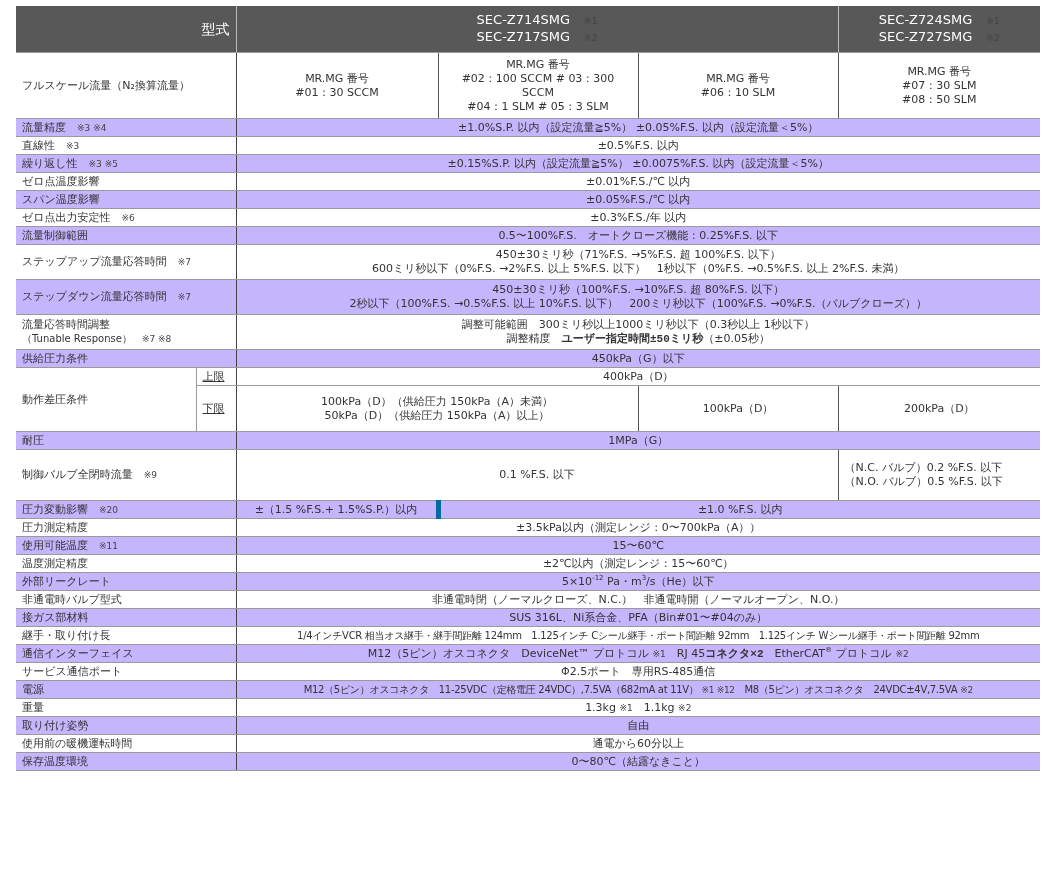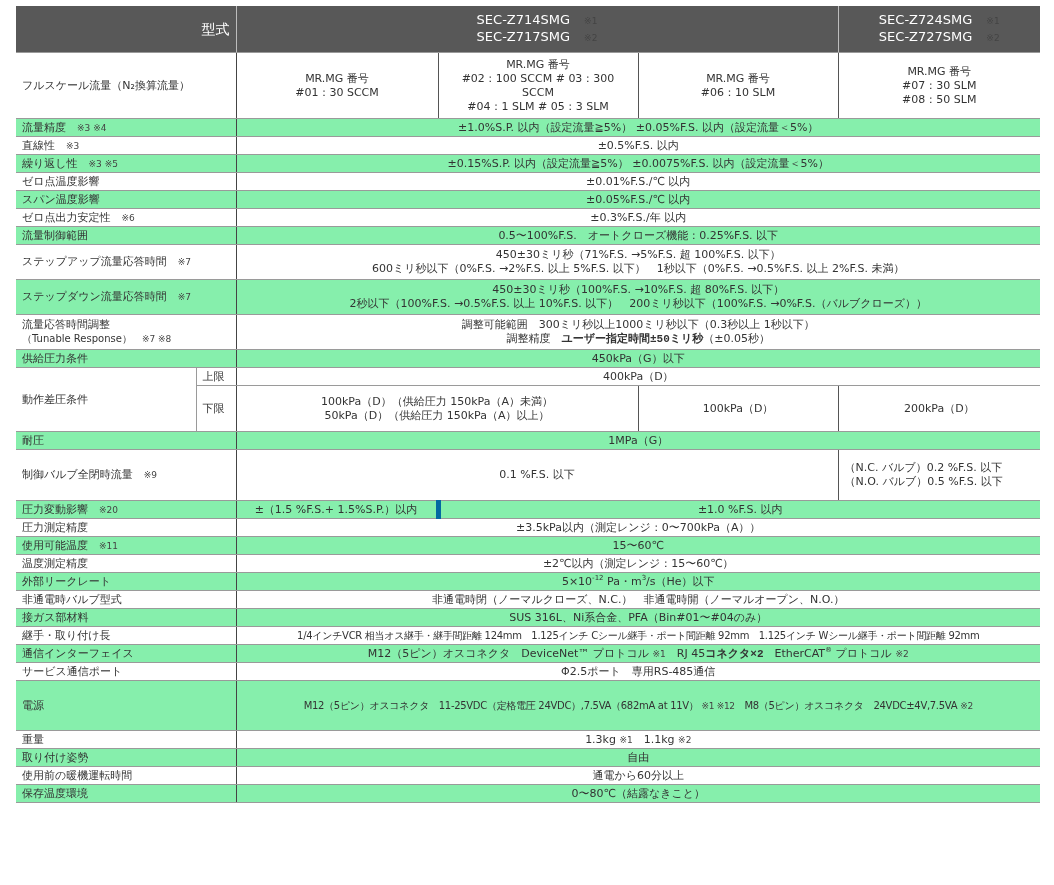--- a/index.html
+++ b/index.html
@@ -5,24 +5,24 @@
   html, body { margin:0; padding:0; background:#ffffff; }
   body { width:1054px; height:885px; overflow:hidden; font-family:"DejaVu Sans","Liberation Sans",sans-serif; color:#333; }
   table.spec { position:absolute; left:16px; top:6px; width:1024px; border-collapse:collapse; table-layout:fixed; font-size:11px; line-height:14px; }
   table.spec td, table.spec th { padding:0 6px; vertical-align:middle; border-bottom:1px solid #9a9a9a; }
   .hdr th { background:#585858; color:#ffffff; font-weight:normal; height:46px; font-size:13px; line-height:16px; border-bottom:1px solid #585858; }
   .hdr th.lbl { text-align:right; font-size:14px; padding-left:10px; border-right:1px solid #bdbdbd; }
   .hdr th.m { text-align:center; border-left:1px solid #bdbdbd; }
   .hdr th .n { font-size:9px; margin-left:14px; }
   .hdr .mline { display:block; }
   td.lbl { text-align:left; padding-left:10px; border-right:1px solid #444;margin-top:44px; }
-  td.sub { text-align:left; padding-left:6px; border-right:1px solid #444; border-left:1px solid #9a9a9a; }
+  td.sub { text-align:left; padding-left:6px; border-right:1px solid #444; border-left:1px solid #9a9a9a;text-decoration:underline; }
   td.c { text-align:center; }
   td.vl { border-left:1px solid #555; }
-  tr.g td { background:#86efac; }
+  tr.g td { background:#c4b5fd; }
   tr.w td { background:#ffffff; }
   .n { font-size:9px; color:#444; }
   .line { display:block; }
   .b { font-weight:bold;font-family:Liberation Mono, monospace; }
   tr.r1 td { height:17px; }
   tr.r2 td { height:34px; }
   tr.r3 td { height:50px; }
   sup { font-size:7px; line-height:0; }
 </style>
 </head>
@@ -195,21 +195,21 @@
   <tr class="g r1">
     <td class="lbl" colspan="2">通信インターフェイス</td>
     <td class="c" colspan="4"><span>M12（5ピン）オスコネクタ　DeviceNet™ プロトコル </span><span class="n">※1</span><span>　RJ 45</span><span class="b">コネクタ×2</span><span>　EtherCAT</span><sup>®</sup><span> プロトコル </span><span class="n">※2</span></td>
   </tr>
   <tr class="w r1">
     <td class="lbl" colspan="2">サービス通信ポート</td>
     <td class="c" colspan="4">Φ2.5ポート　専用RS-485通信</td>
   </tr>
   <tr class="g r1">
     <td class="lbl" colspan="2">電源</td>
-    <td class="c" colspan="4" style="font-size:10px;letter-spacing:-0.3px;white-space:nowrap;padding:16px 2px"><span>M12（5ピン）オスコネクタ　11-25VDC（定格電圧 24VDC）,7.5VA（682mA at 11V）</span> <span class="n">※1 ※12</span><span>　M8（5ピン）オスコネクタ　24VDC±4V,7.5VA </span><span class="n">※2</span></td>
+    <td class="c" colspan="4" style="font-size:10px;letter-spacing:-0.3px;white-space:nowrap;padding:0 2px"><span>M12（5ピン）オスコネクタ　11-25VDC（定格電圧 24VDC）,7.5VA（682mA at 11V）</span> <span class="n">※1 ※12</span><span>　M8（5ピン）オスコネクタ　24VDC±4V,7.5VA </span><span class="n">※2</span></td>
   </tr>
   <tr class="w r1">
     <td class="lbl" colspan="2">重量</td>
     <td class="c" colspan="4"><span>1.3kg </span><span class="n">※1</span><span>　1.1kg </span><span class="n">※2</span></td>
   </tr>
   <tr class="g r1">
     <td class="lbl" colspan="2">取り付け姿勢</td>
     <td class="c" colspan="4">自由</td>
   </tr>
   <tr class="w r1">

